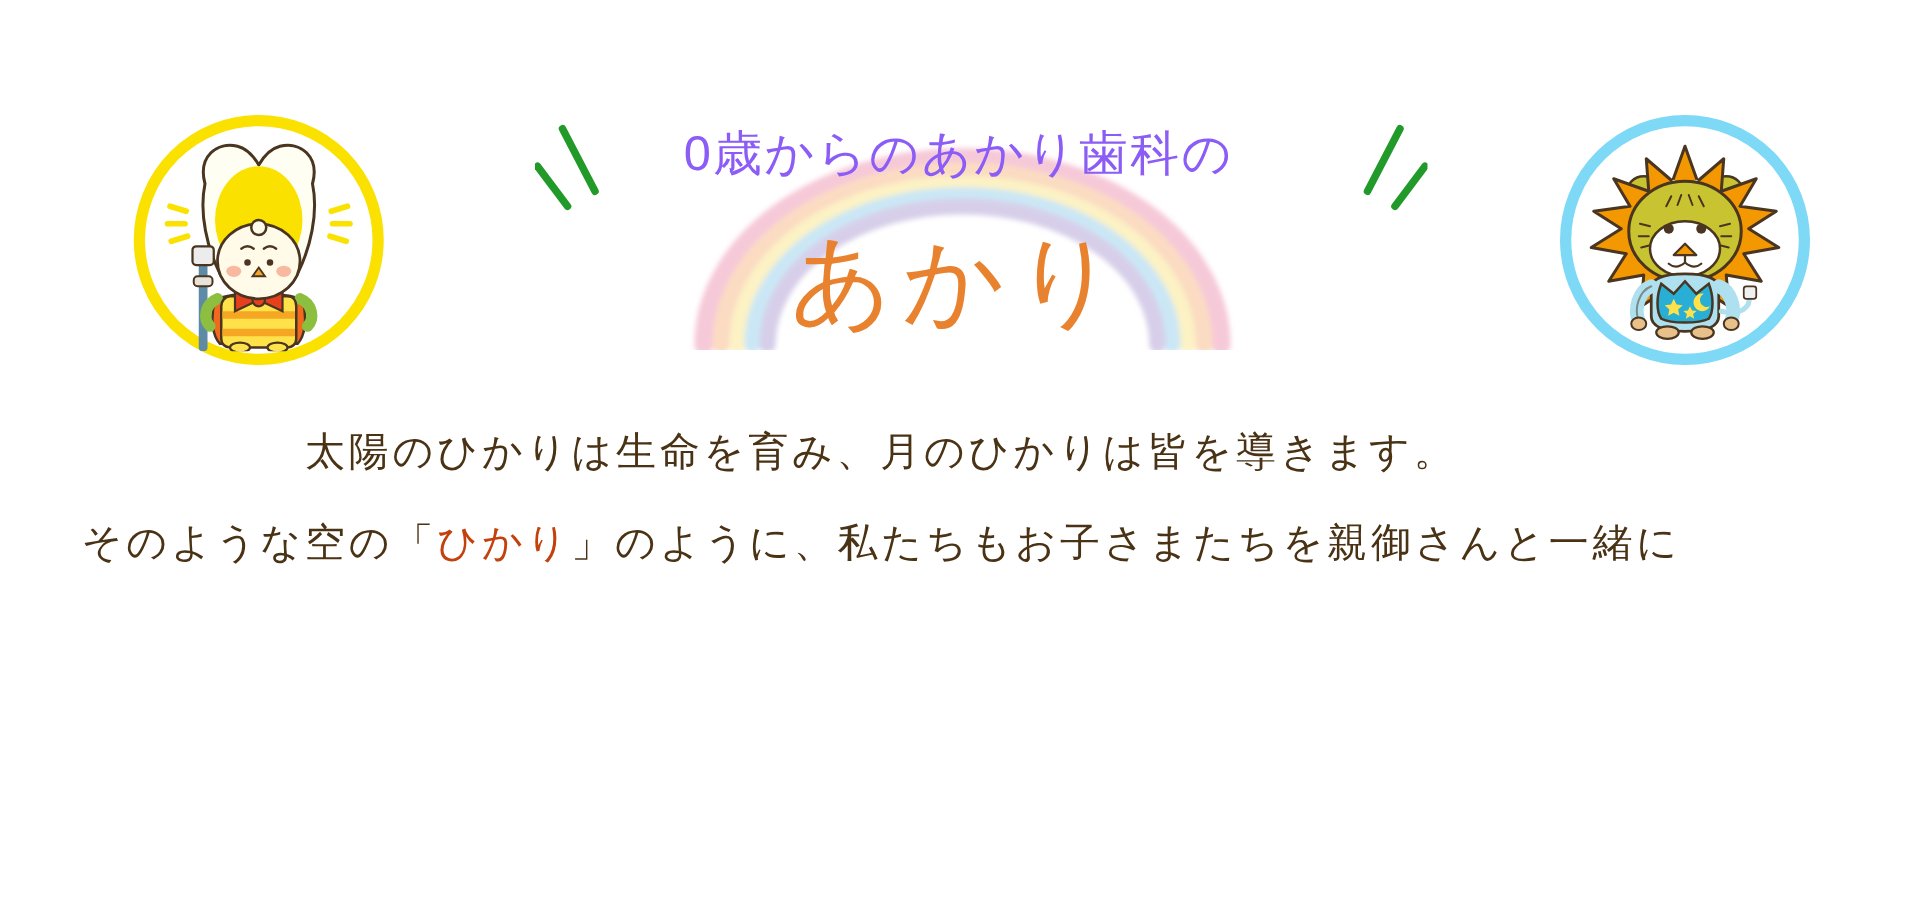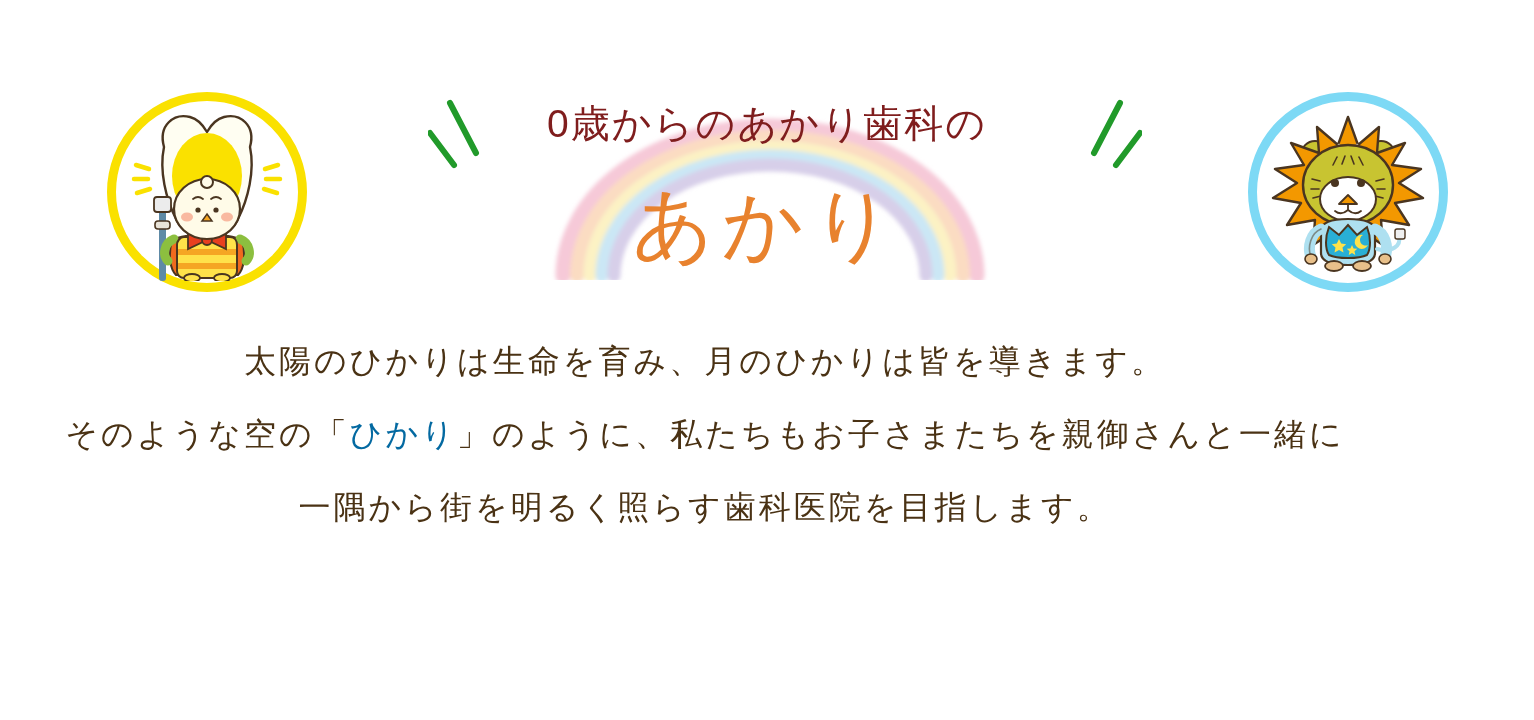--- a/index.html
+++ b/index.html
@@ -70,21 +70,21 @@
 
   
   .heading-sub {
     position: absolute;
     left: 0;
     top: 104px;
     width: 1534px;
     text-align: center;
     font-size: 39px;
     letter-spacing: 2px;
-    color: #7f1d1d;
+    color: #8b5cf6;
     font-weight: 500;
     line-height: 1;
   }
   .heading-main {
     position: absolute;
     left: 0;
     top: 185px;
     width: 1534px;
     text-align: center;
     font-size: 80px;
@@ -100,21 +100,21 @@
     left: 0;
     top: 325px;
     width: 1410px;
     text-align: center;
     color: #4A3214;
     font-size: 32px;
     line-height: 73px;
     letter-spacing: 3px;
   }
   .body-copy p { margin: 0; }
-  .hl { color: #0369a1; }
+  .hl { color: #c2410c; }
 </style>
 </head>
 <body>
 
 <div class="stage">
 
   <div class="mascot-badge mascot-left">
     <svg width="178" height="178" viewBox="0 0 178 178">
 
       <g stroke="#FAE100" stroke-width="4.5" stroke-linecap="round">
@@ -285,16 +285,15 @@
     </svg>
   </div>
 
   <div class="heading-sub">0歳からのあかり歯科の</div>
 
   <div class="heading-main">あかり</div>
 
   <div class="body-copy">
     <p><span>太陽のひかりは生命を育み、月のひかりは皆を導きます。</span></p>
     <p><span>そのような空の「</span><span class="hl">ひかり</span><span>」のように、私たちもお子さまたちを親御さんと一緒に</span></p>
-    <p><span>一隅から街を明るく照らす歯科医院を目指します。</span></p>
   </div>
 
 </div>
 
 </body></html>

